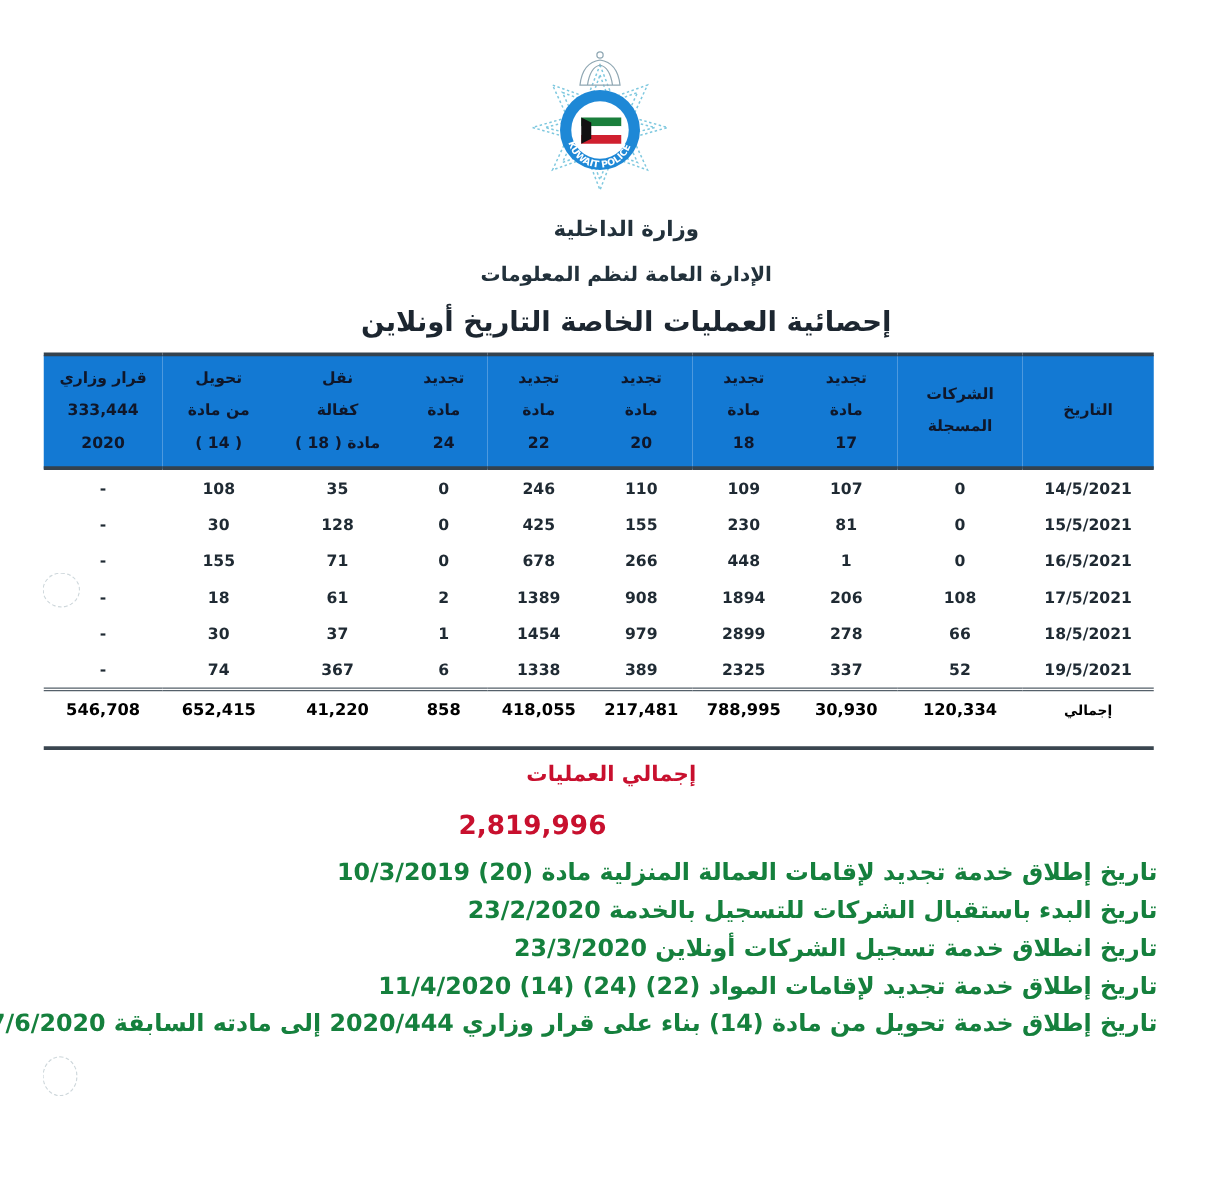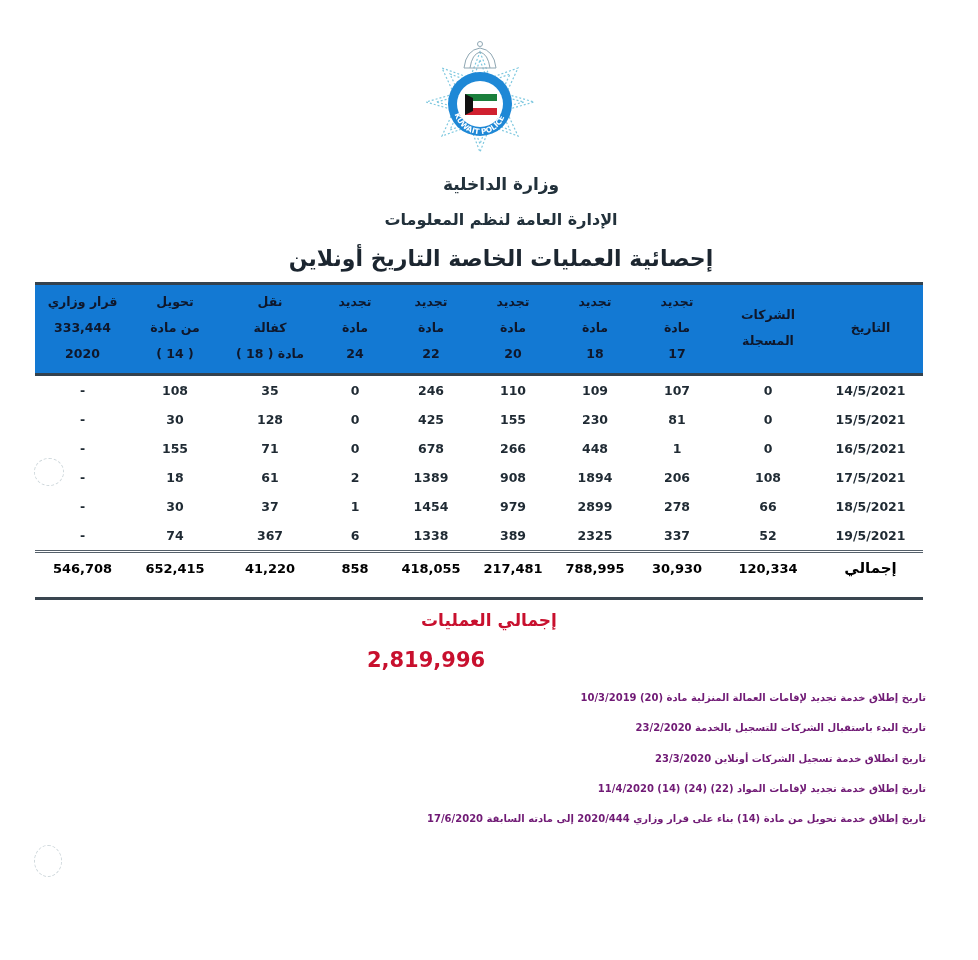--- a/index.html
+++ b/index.html
@@ -24,28 +24,28 @@
   thead th .ln { display: block; }
   tbody td {
     font-family: "DejaVu Sans", sans-serif; font-weight: bold; font-size: 12.5px;
     color: #1f2a33; text-align: center; height: 29px; padding: 0;
   }
   tbody td.date { text-align: center; }
   tr.total td {
     color: #000000; font-size: 13px; height: 30px;
     border-top: 3px double #55606a;
   }
-  tr.total td.label { font-size: 15px; }
+  tr.total td.label { font-size: 11px; }
   .bottom-rule { position: absolute; left: 35px; top: 597px; width: 888px; height: 3px; background: #3a4650; }
 
   .grand-label { position: absolute; left: 0; width: 978px; top: 610px; text-align: center; color: #c8102e; font-size: 17px; font-weight: bold; direction: rtl; }
   .grand-value { position: absolute; left: 0; width: 852px; top: 648px; text-align: center; color: #c8102e; font-size: 21px; font-weight: bold; }
 
   .notes { position: absolute; right: 52px; top: 683px; width: 800px; direction: rtl; text-align: right; }
-  .note { font-weight: bold; font-size: 10px; color: #701a75; height: 30.3px; line-height: 30px; white-space: nowrap; }
+  .note { font-weight: bold; font-size: 19px; color: #15803d; height: 30.3px; line-height: 30px; white-space: nowrap; }
 
   .scan-mark { position: absolute; border: 1px dashed #cfd8dc; border-radius: 50%; }
 </style>
 </head>
 <body>
 
 <div class="logo">
   <svg width="124" height="124" viewBox="0 0 124 124">
     <g fill="none" stroke="#7ec8df" stroke-width="1.2" stroke-dasharray="2 2">
       <polygon points="62,14 72,40 100,30 88,56 116,64 88,72 100,98 72,88 62,114 52,88 24,98 36,72 8,64 36,56 24,30 52,40"></polygon>

